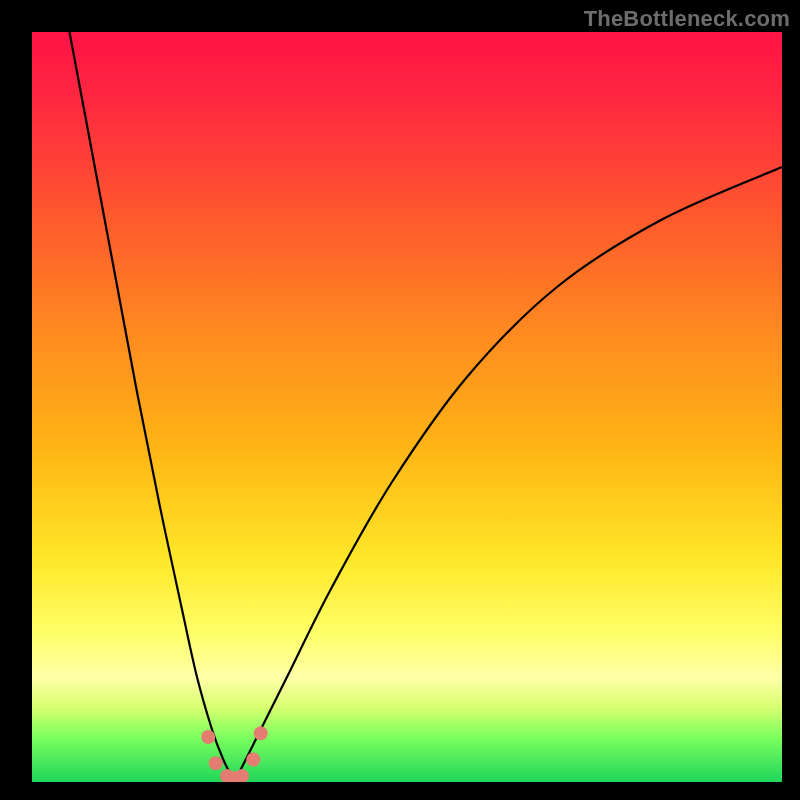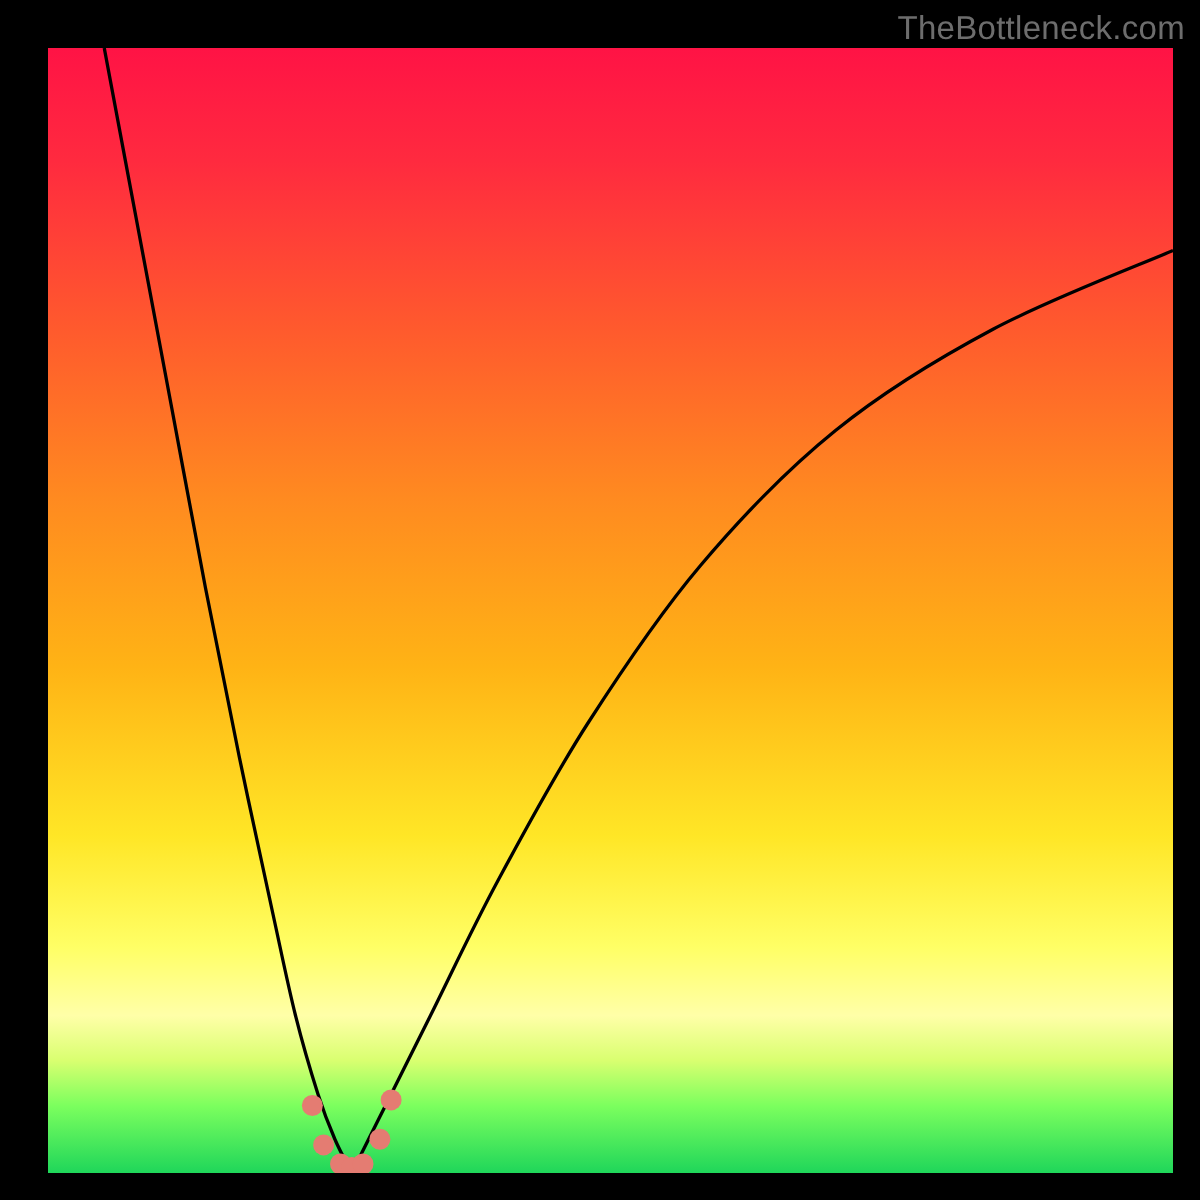--- a/index.html
+++ b/index.html
@@ -40,21 +40,21 @@
       #7cff5e 94%,
       #1fd65a 100%
     );
   }
   .watermark {
     position: absolute;
     top: 6px;
     right: 10px;
     color: #6d6d6d;
     font-size: 22px;
-    font-weight: 400;
+    font-weight: 700;
     letter-spacing: 0.2px;
   }
   svg.curves {
     position: absolute;
     left: 0;
     top: 0;
     width: 750px;
     height: 750px;
   }
   .curve {

